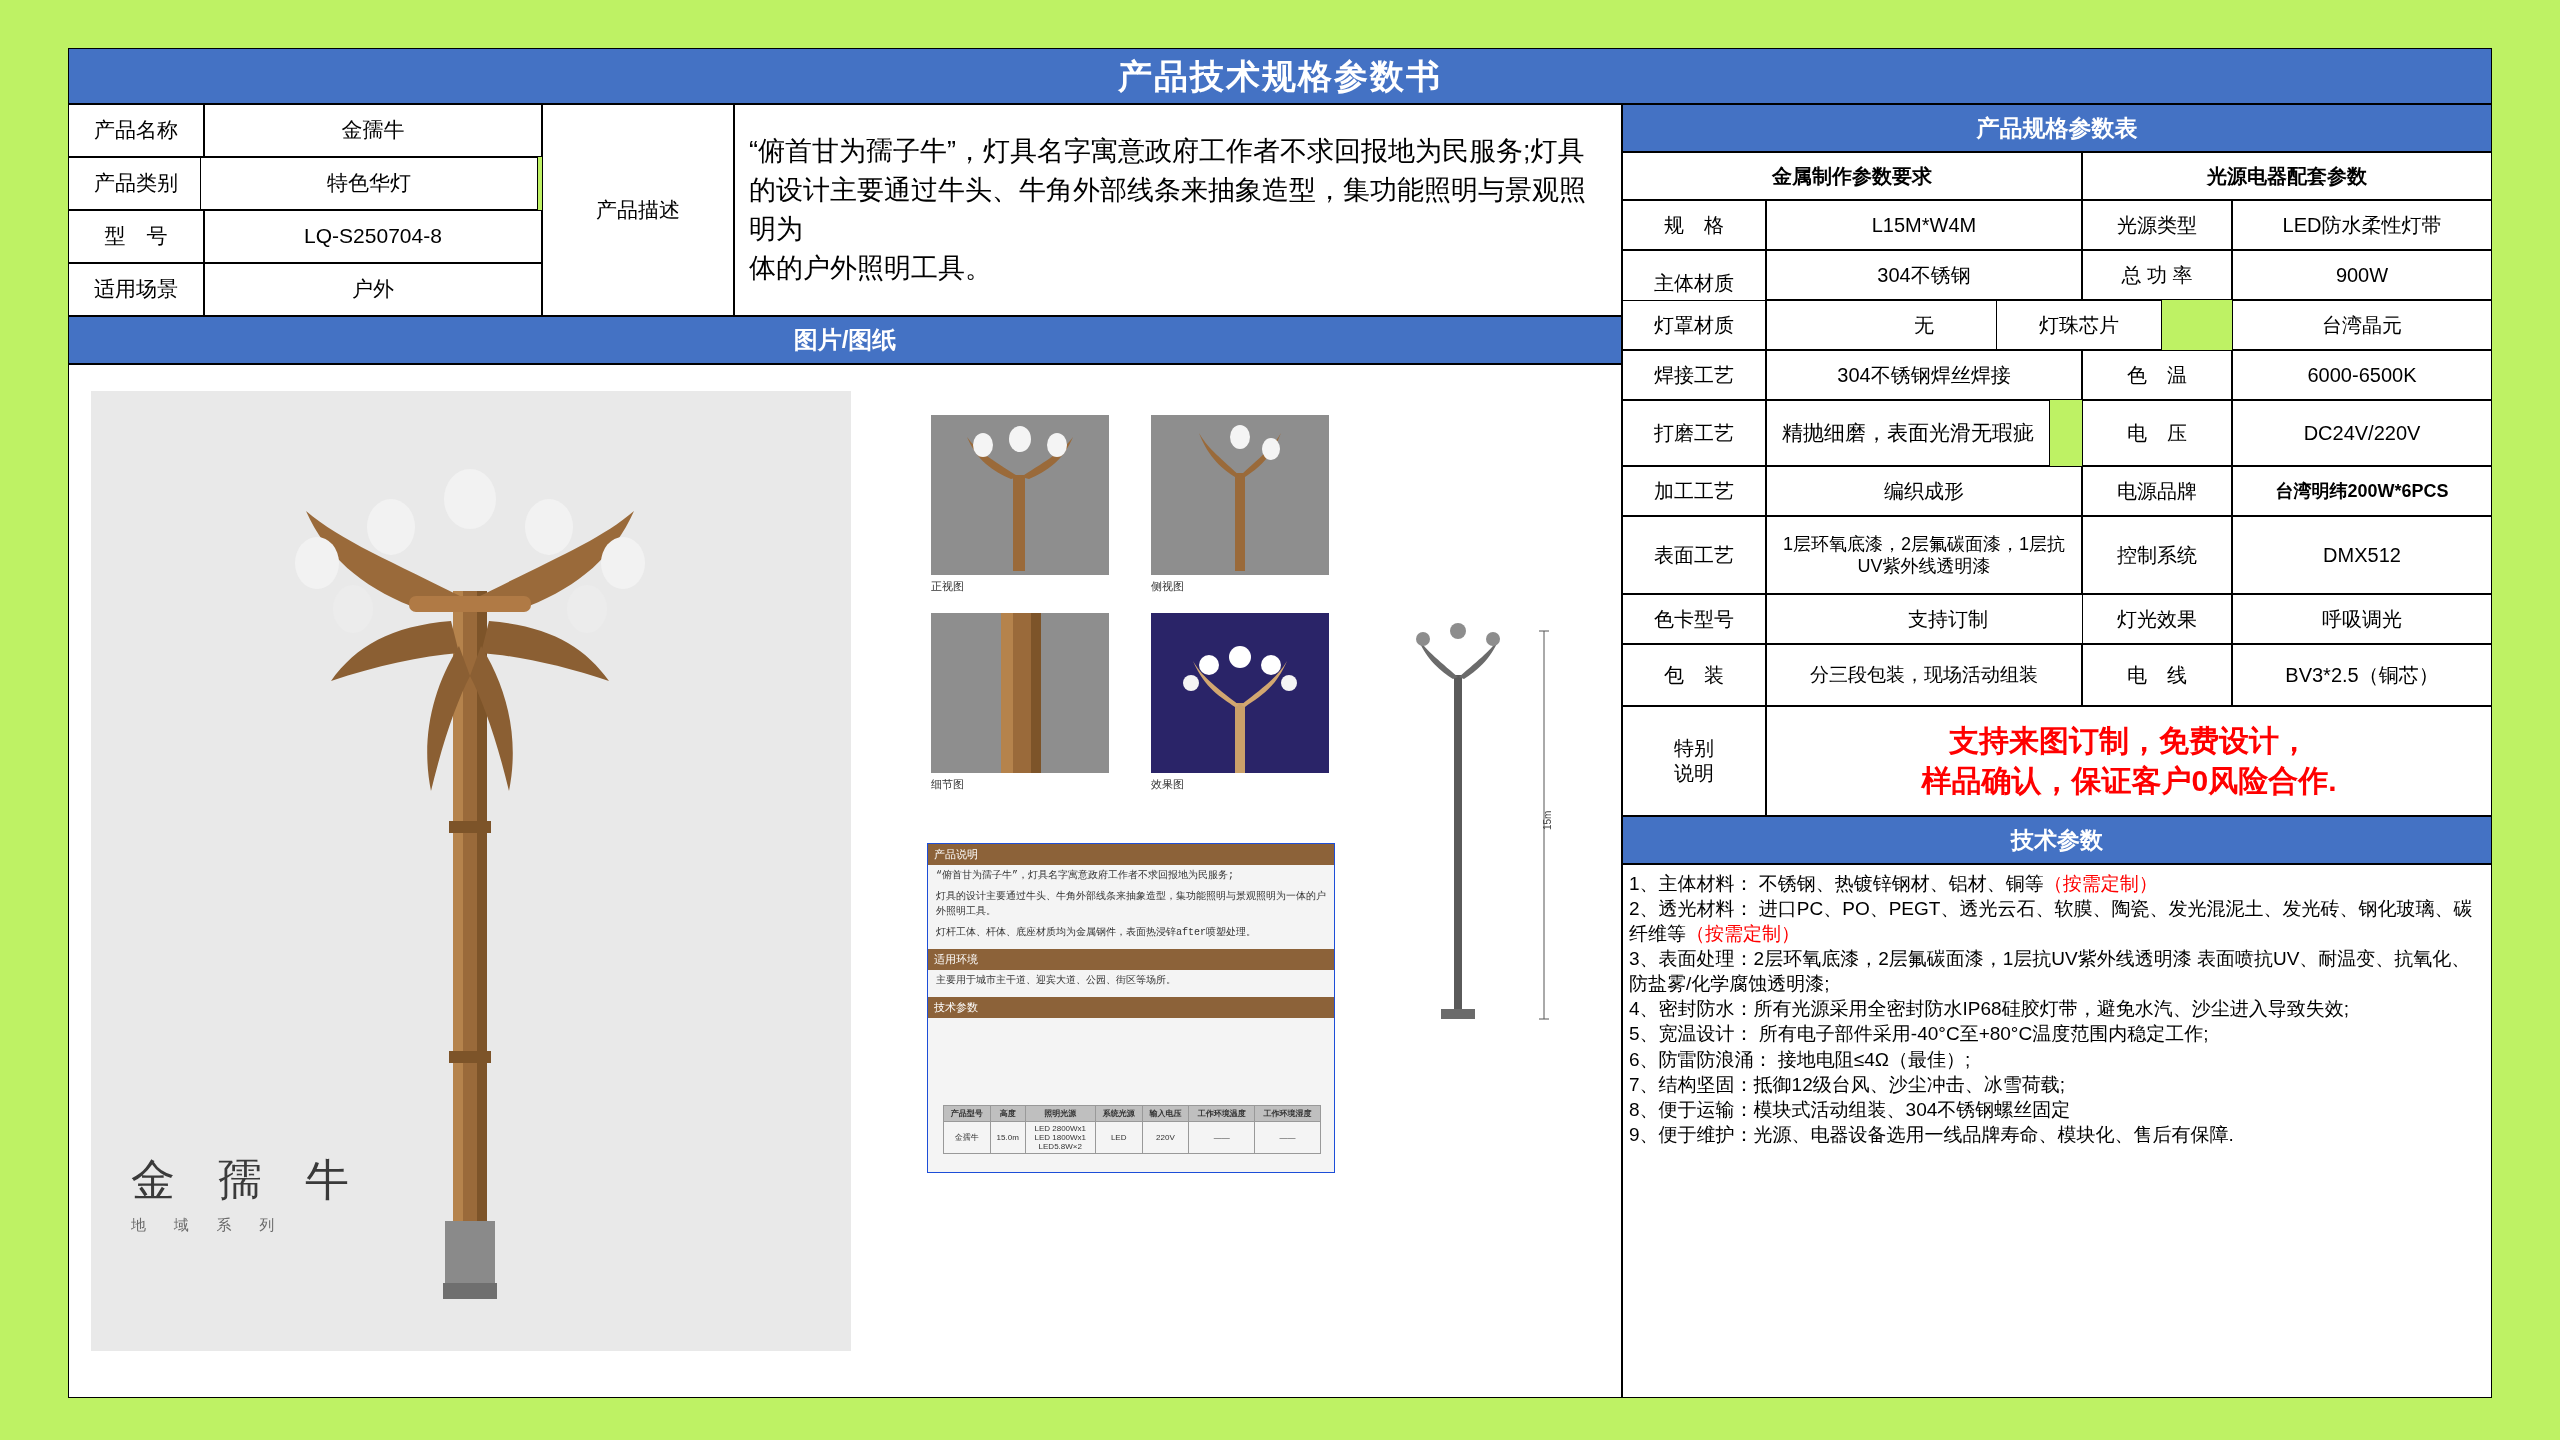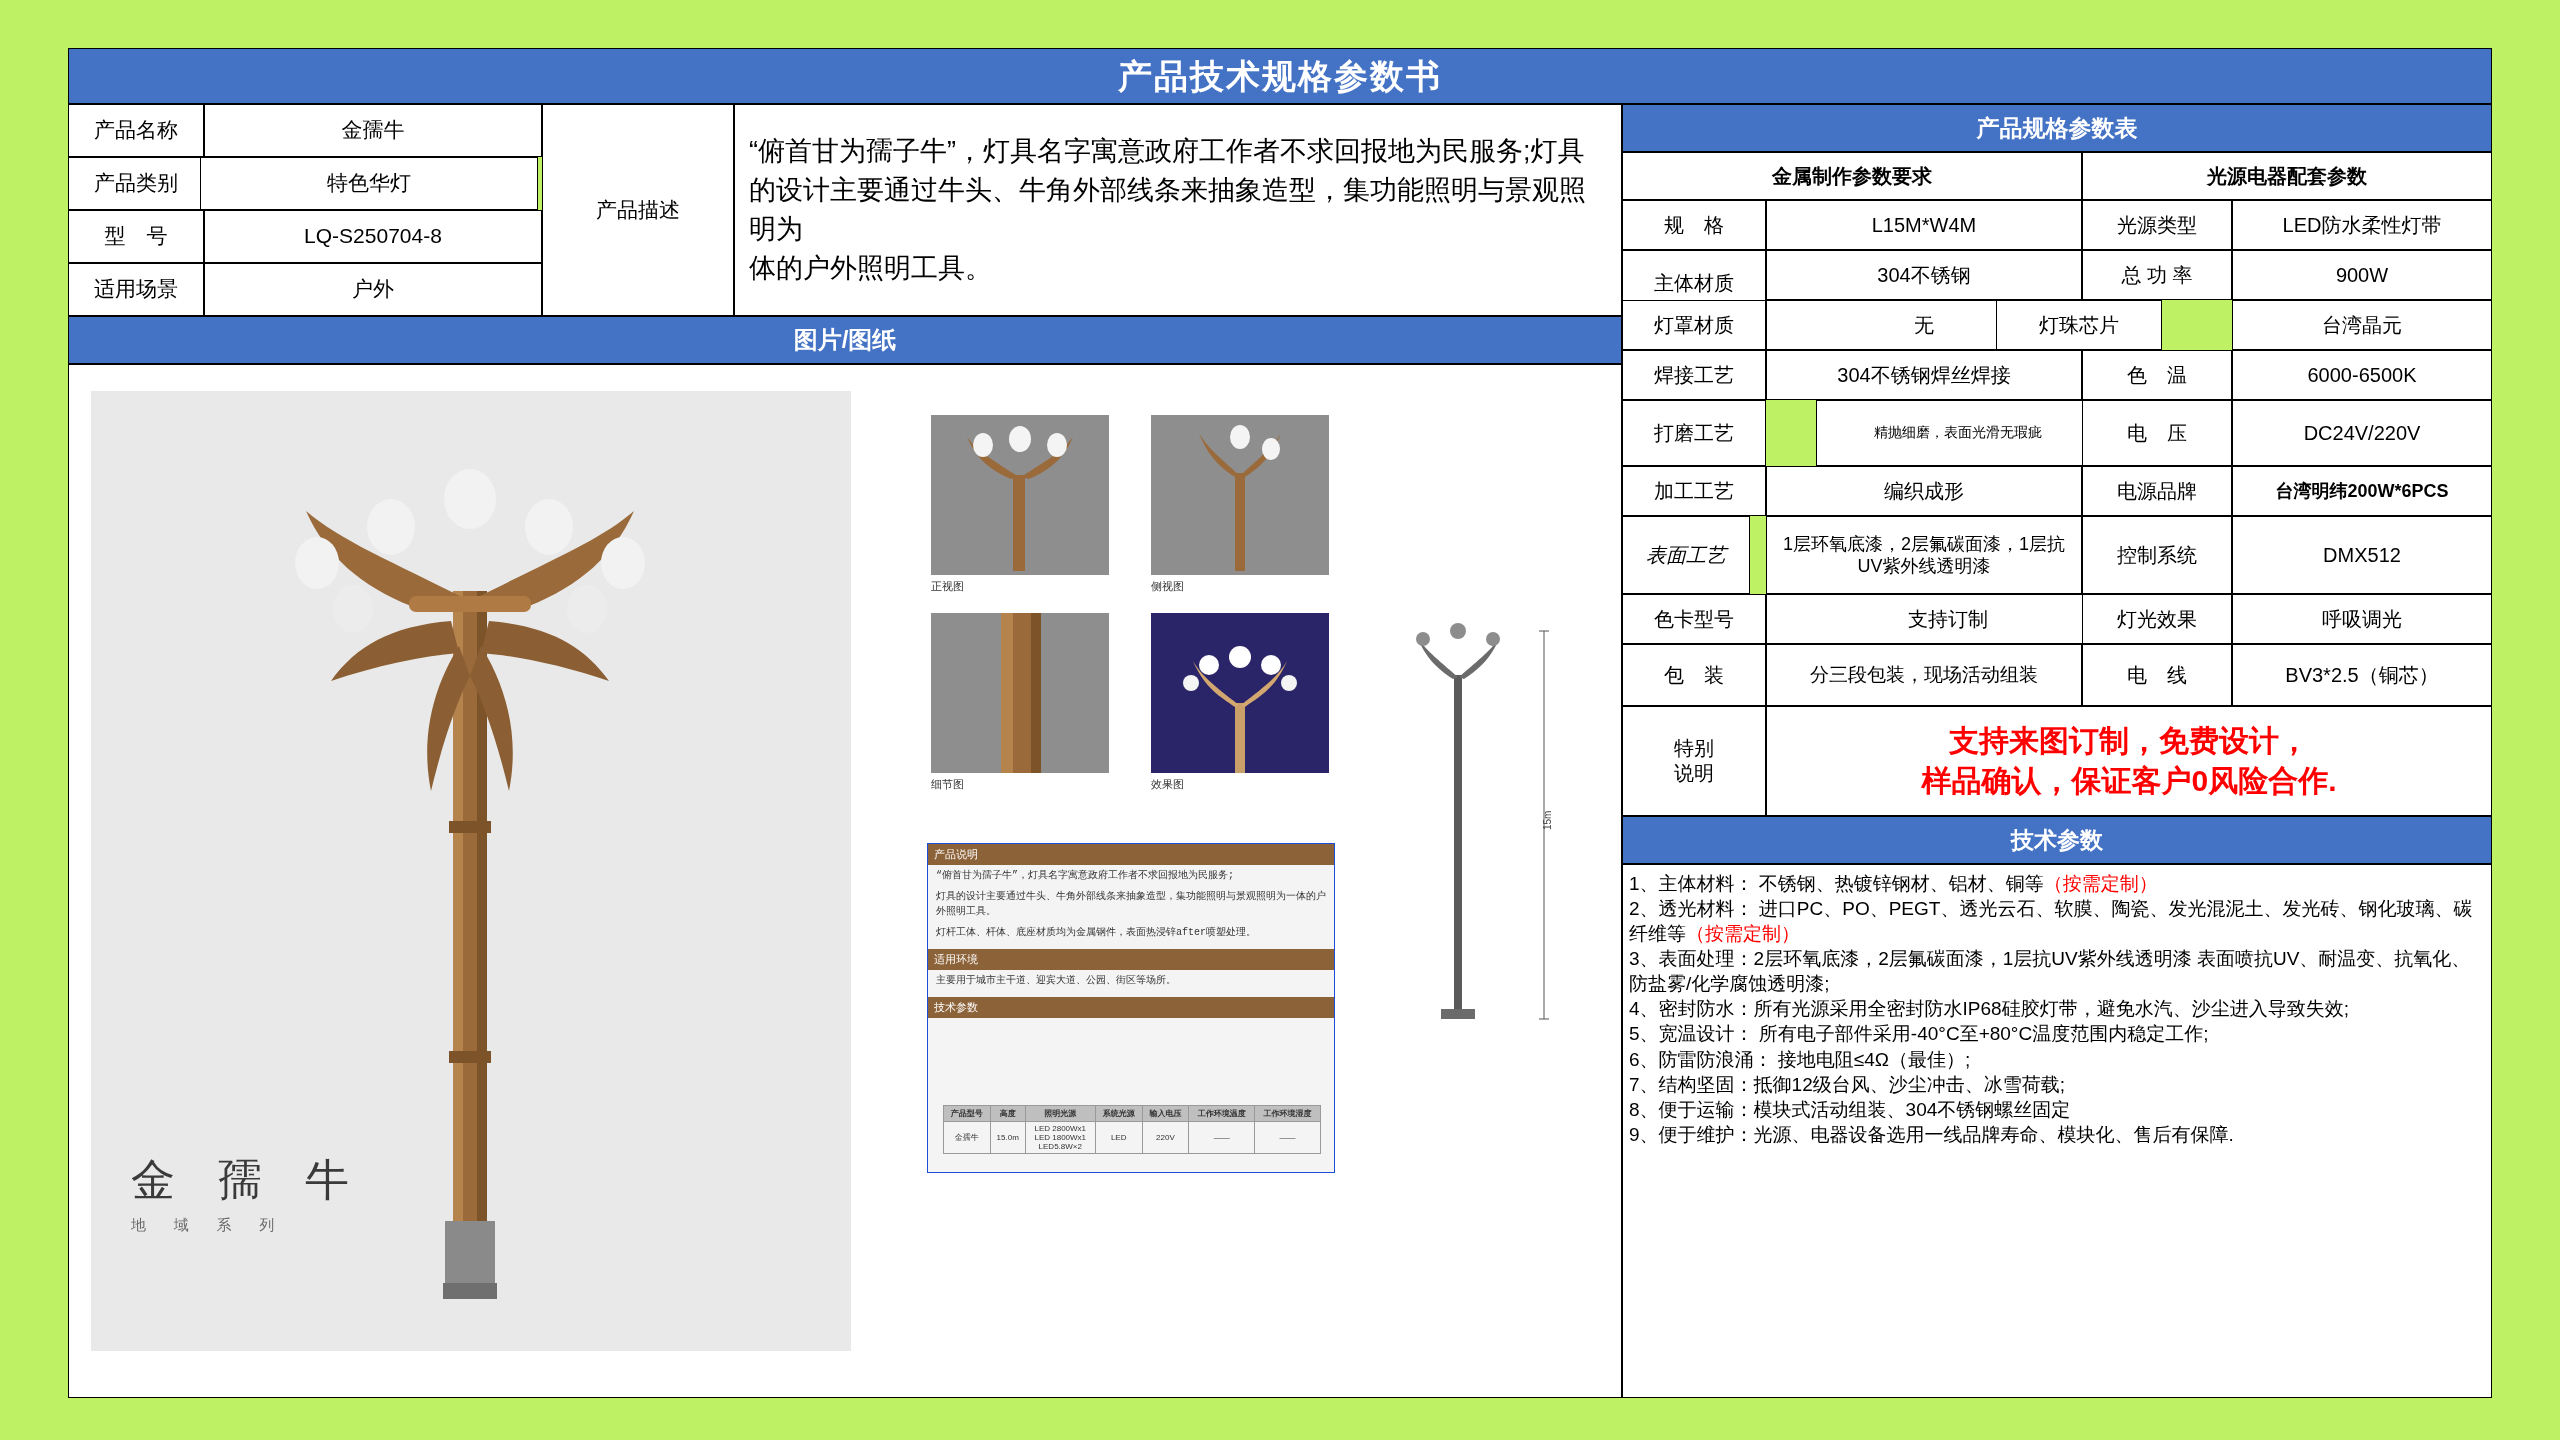--- a/index.html
+++ b/index.html
@@ -339,30 +339,30 @@
     <div class="cell r" style="left:1698px;top:252px;width:316px;height:50px;">无</div>
     <div class="cell r" style="left:1928px;top:252px;width:166px;height:50px;text-align:center;">灯珠芯片</div>
     <div class="cell r" style="left:2164px;top:252px;width:260px;height:50px;">台湾晶元</div>
 
     <div class="cell r" style="left:1554px;top:302px;width:144px;height:50px;">焊接工艺</div>
     <div class="cell r" style="left:1698px;top:302px;width:316px;height:50px;">304不锈钢焊丝焊接</div>
     <div class="cell r" style="left:2014px;top:302px;width:150px;height:50px;">色　温</div>
     <div class="cell r" style="left:2164px;top:302px;width:260px;height:50px;">6000-6500K</div>
 
     <div class="cell r" style="left:1554px;top:352px;width:144px;height:66px;">打磨工艺</div>
-    <div class="cell r" style="left:1748px;top:352px;width:284px;height:66px;font-size:14px;">精抛细磨，表面光滑无瑕疵</div>
+    <div class="cell r" style="left:1698px;top:352px;width:284px;height:66px;font-size:21px;">精抛细磨，表面光滑无瑕疵</div>
     <div class="cell r" style="left:2014px;top:352px;width:150px;height:66px;">电　压</div>
     <div class="cell r" style="left:2164px;top:352px;width:260px;height:66px;">DC24V/220V</div>
 
     <div class="cell r" style="left:1554px;top:418px;width:144px;height:50px;">加工工艺</div>
     <div class="cell r" style="left:1698px;top:418px;width:316px;height:50px;">编织成形</div>
     <div class="cell r" style="left:2014px;top:418px;width:150px;height:50px;">电源品牌</div>
     <div class="cell r" style="left:2164px;top:418px;width:260px;height:50px;font-size:18px;font-weight:bold;">台湾明纬200W*6PCS</div>
 
-    <div class="cell r" style="left:1554px;top:468px;width:128px;height:78px;font-style:italic;">表面工艺</div>
+    <div class="cell r" style="left:1554px;top:468px;width:144px;height:78px;">表面工艺</div>
     <div class="cell r" style="left:1698px;top:468px;width:316px;height:78px;font-size:18px;">1层环氧底漆，2层氟碳面漆，1层抗UV紫外线透明漆</div>
     <div class="cell r" style="left:2014px;top:468px;width:150px;height:78px;">控制系统</div>
     <div class="cell r" style="left:2164px;top:468px;width:260px;height:78px;">DMX512</div>
 
     <div class="cell r" style="left:1554px;top:546px;width:144px;height:50px;">色卡型号</div>
     <div class="cell r" style="left:1698px;top:546px;width:364px;height:50px;">支持订制</div>
     <div class="cell r" style="left:2014px;top:546px;width:150px;height:50px;">灯光效果</div>
     <div class="cell r" style="left:2164px;top:546px;width:260px;height:50px;">呼吸调光</div>
 
     <div class="cell r" style="left:1554px;top:596px;width:144px;height:62px;">包　装</div>

